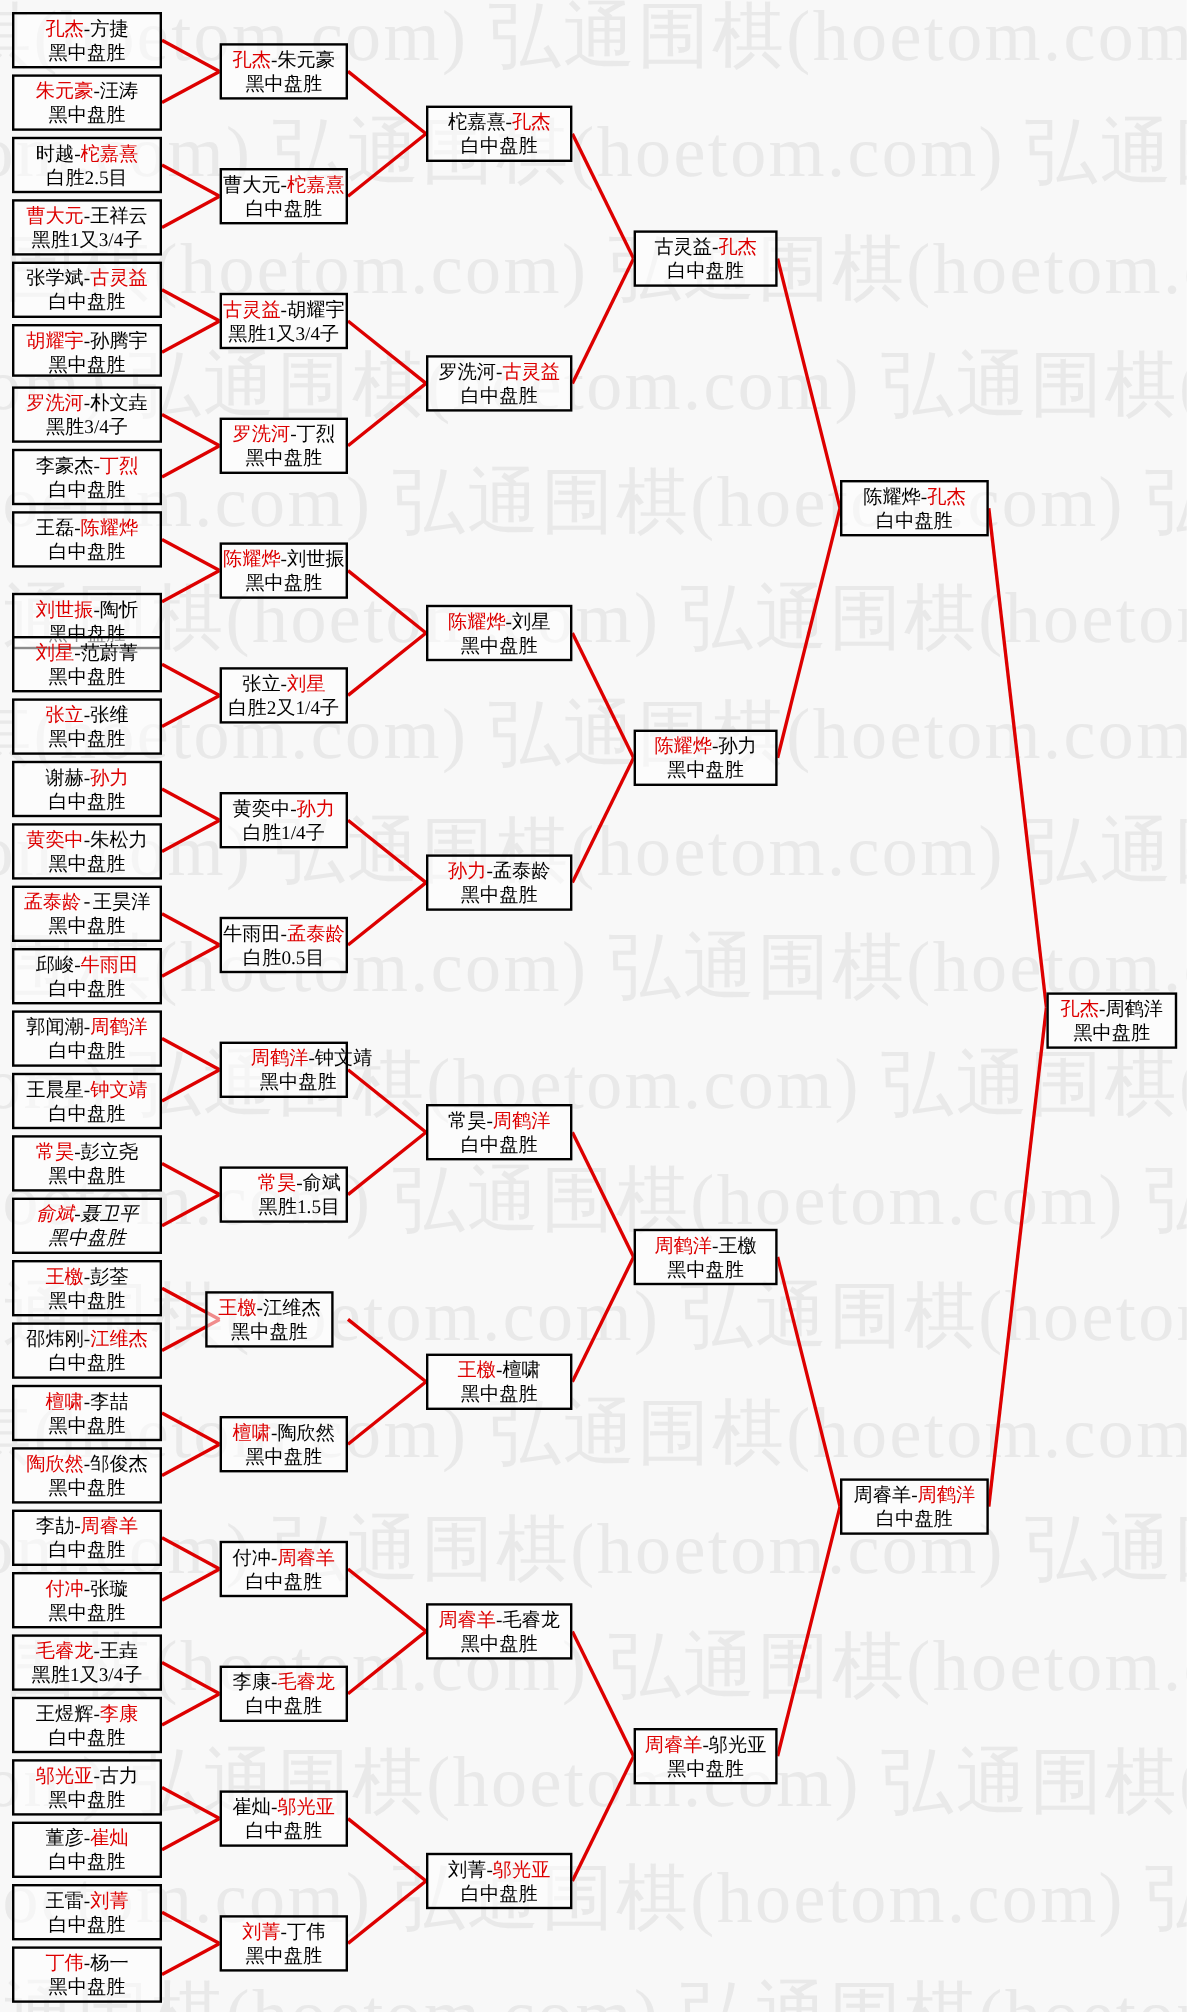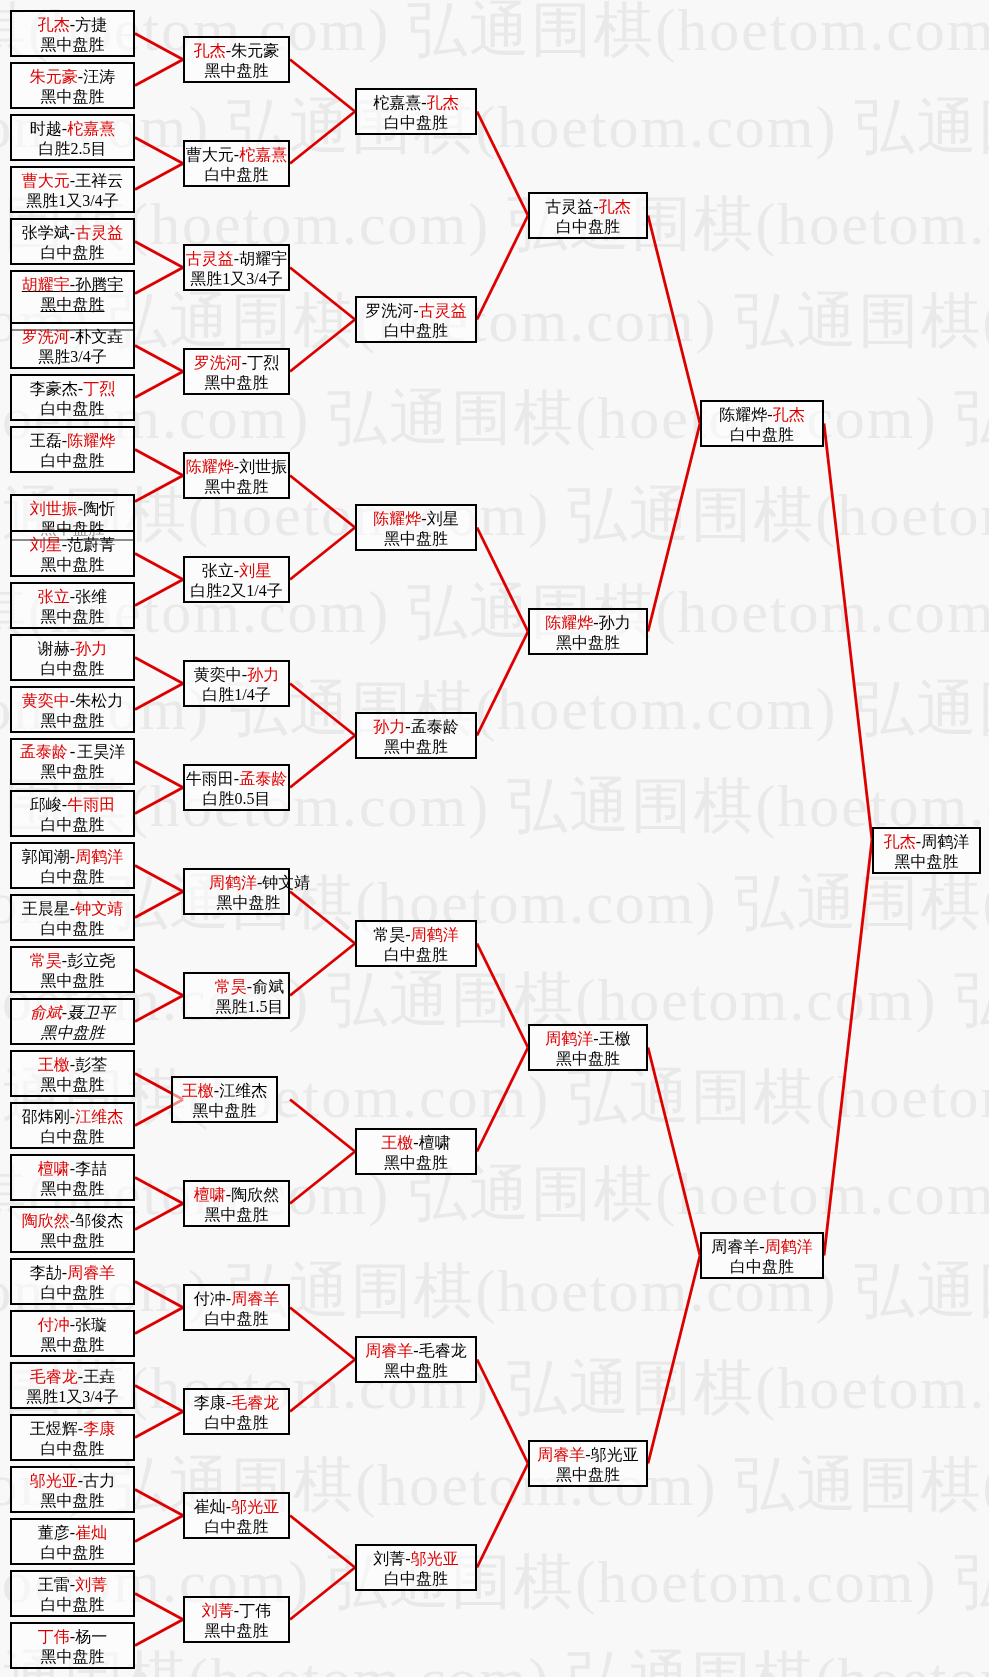--- a/index.html
+++ b/index.html
@@ -128,21 +128,21 @@
         <div class="result">白胜2.5目</div>
       </div>
       <div class="match-box" style="left: 10px; top: 166px; width: 125px; height: 47px;">
         <div class="players"><span class="p winner">曹大元</span><span class="dash">-</span><span class="p">王祥云</span></div>
         <div class="result">黑胜1又3/4子</div>
       </div>
       <div class="match-box" style="left: 10px; top: 218px; width: 125px; height: 47px;">
         <div class="players"><span class="p">张学斌</span><span class="dash">-</span><span class="p winner">古灵益</span></div>
         <div class="result">白中盘胜</div>
       </div>
-      <div class="match-box" style="left: 10px; top: 270px; width: 125px; height: 61px; text-decoration: underline;">
+      <div class="match-box" style="left: 10px; top: 270px; width: 125px; height: 44px;">
         <div class="players"><span class="p winner">胡耀宇</span><span class="dash">-</span><span class="p">孙腾宇</span></div>
         <div class="result">黑中盘胜</div>
       </div>
       <div class="match-box" style="left: 10px; top: 322px; width: 125px; height: 47px;">
         <div class="players"><span class="p winner">罗洗河</span><span class="dash">-</span><span class="p">朴文垚</span></div>
         <div class="result">黑胜3/4子</div>
       </div>
       <div class="match-box" style="left: 10px; top: 374px; width: 125px; height: 47px;">
         <div class="players"><span class="p">李豪杰</span><span class="dash">-</span><span class="p winner">丁烈</span></div>
         <div class="result">白中盘胜</div>

